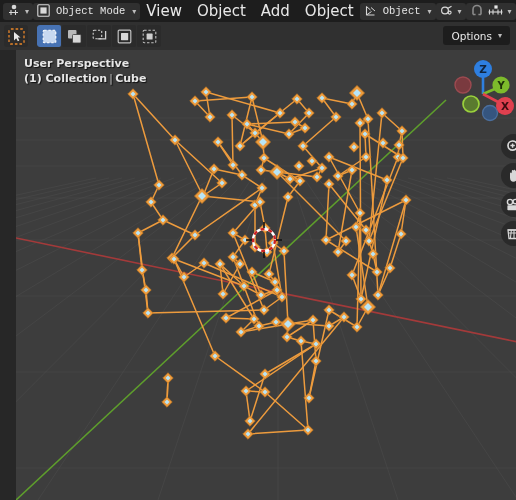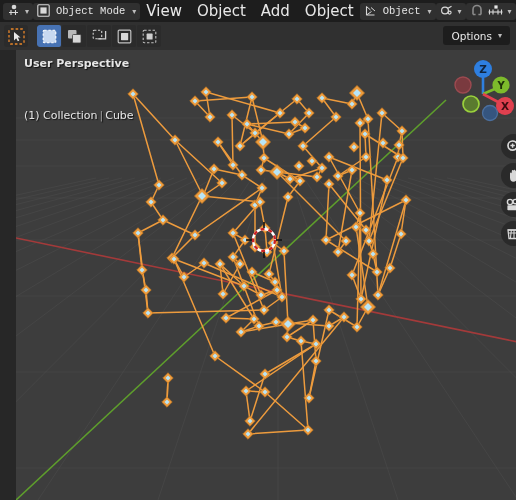--- a/index.html
+++ b/index.html
@@ -92,24 +92,23 @@
   .vp-text {
     position: absolute; left: 8px; top: 6px;
     pointer-events: none;
   }
   .vp-text .l1 {
     color: #e6e6e6; font-size: 11px; font-weight: bold;
     text-shadow: 1px 1px 1px rgba(0,0,0,.75);
     line-height: 15px;
   }
   .vp-text .l2 {
-    color: #e6e6e6; font-size: 11px; font-weight: normal;
+    color: #e6e6e6; font-size: 11px; font-weight: bold;
     text-shadow: 1px 1px 1px rgba(0,0,0,.75);
     line-height: 15px;
-    margin-top: 37px;
   }
   .vp-text .l2 .bar { color: #9b9b9b; padding: 0 2px; }
 
   
   .navbtns {
     position: absolute; right: 6px; top: 84px;
     display: flex; flex-direction: column; gap: 4px;
   }
   .navbtn {
     width: 25px; height: 25px; border-radius: 50%;

